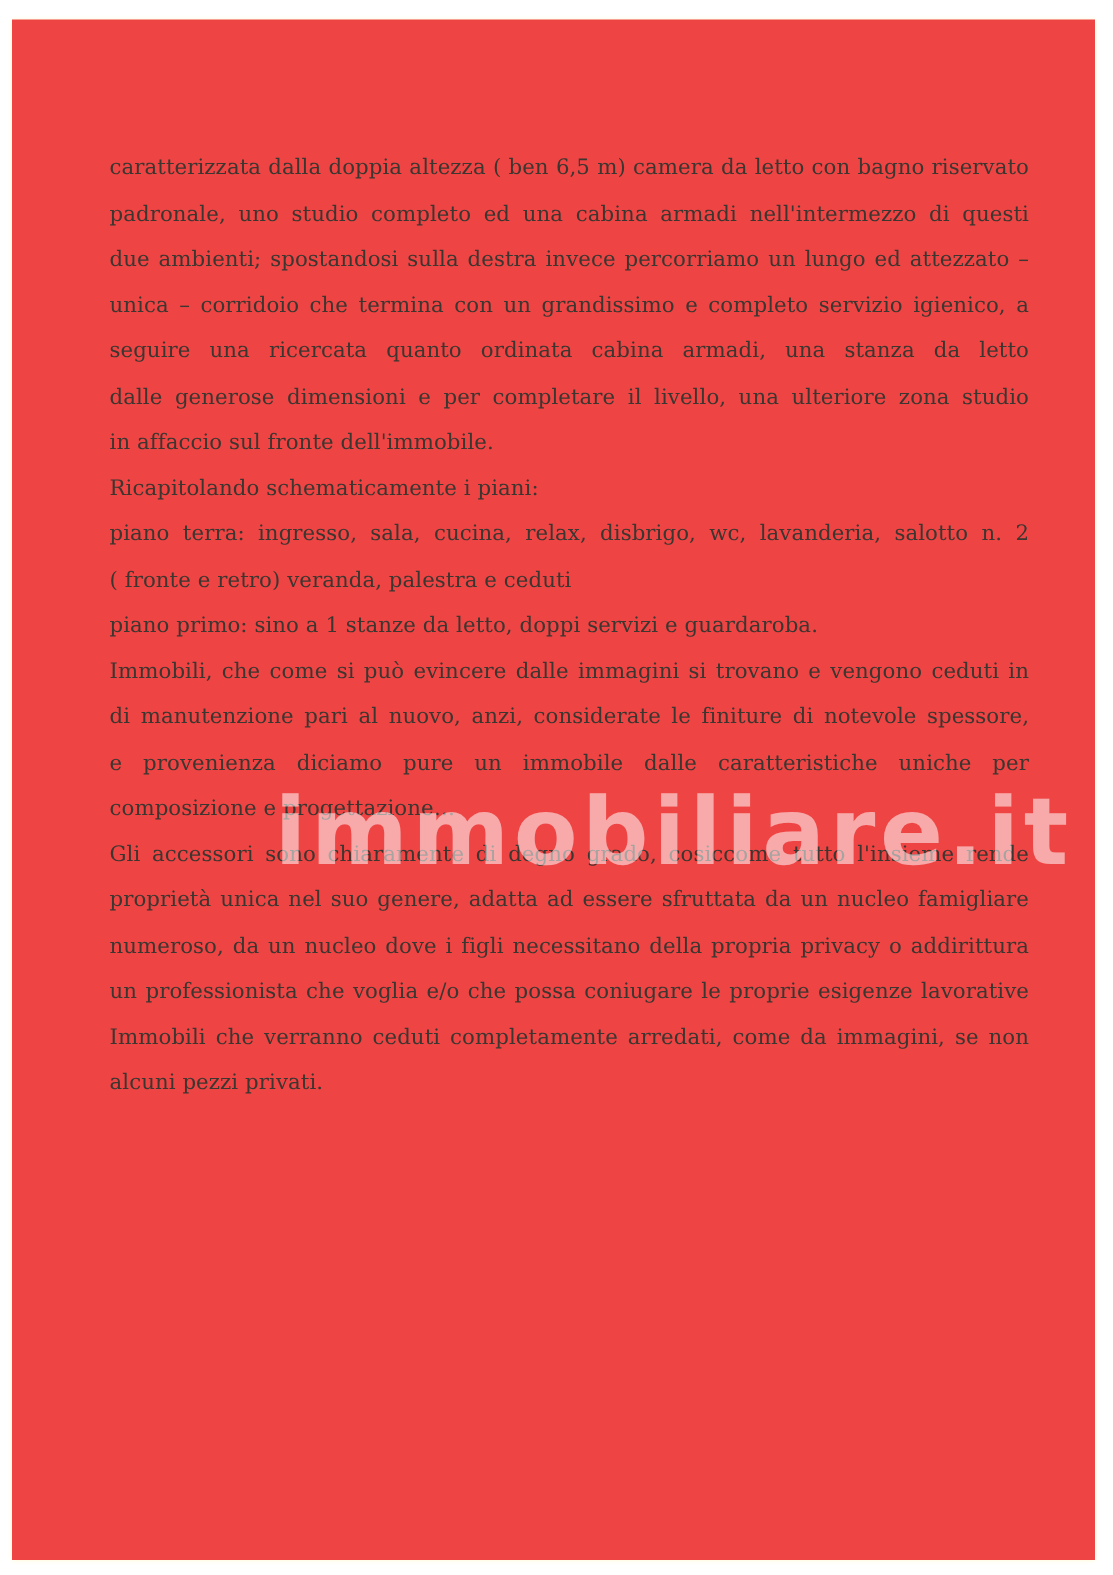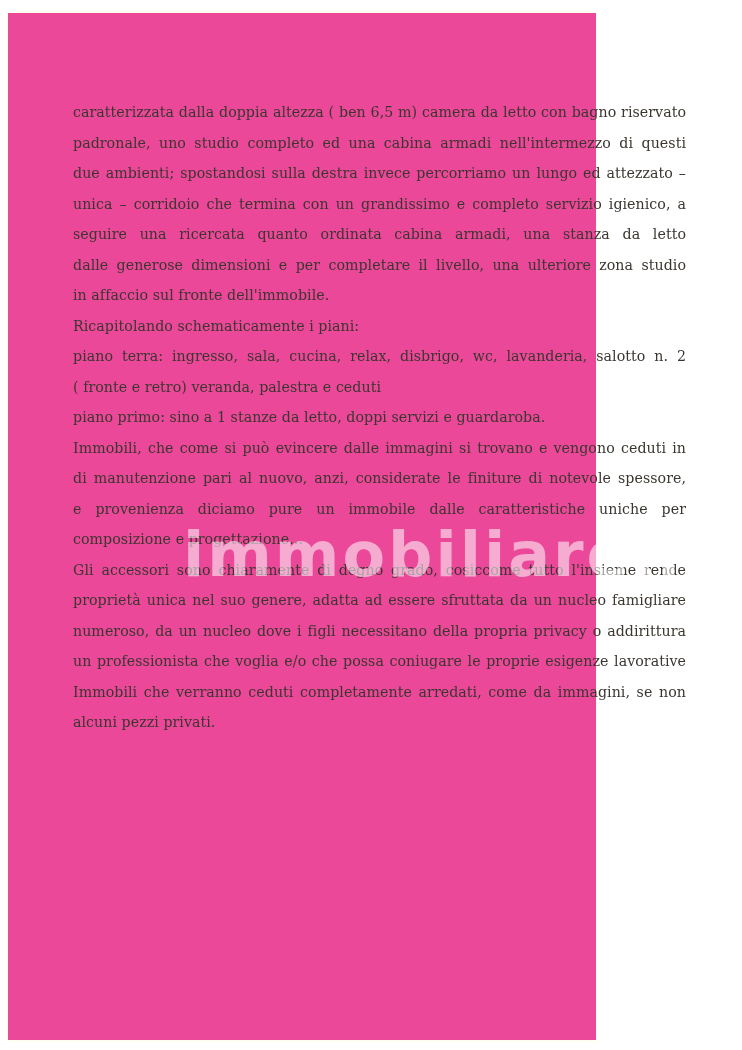--- a/index.html
+++ b/index.html
@@ -10,23 +10,23 @@
     body {
       width: 742px;
       height: 1050px;
       position: relative;
       overflow: hidden;
     }
     .page {
       position: absolute;
       left: 8px;
       top: 13px;
-      width: 588px;
+      width: 722px;
       height: 1027px;
-      background: #ec4899;
+      background: #ef4444;
       box-shadow: 0 0 3px rgba(255,250,200,0.9);
     }
     .text-block {
       position: absolute;
       left: 65px;
       top: 84px;
       width: 613px;
       font-family: "DejaVu Serif", "Liberation Serif", serif;
       font-size: 14.2px;
       line-height: 30.5px;

